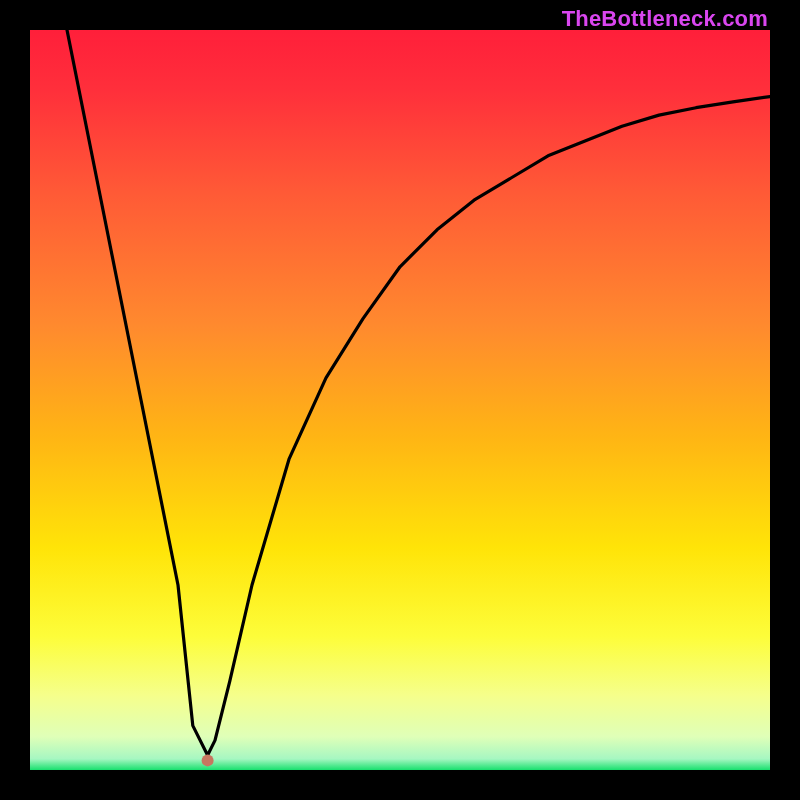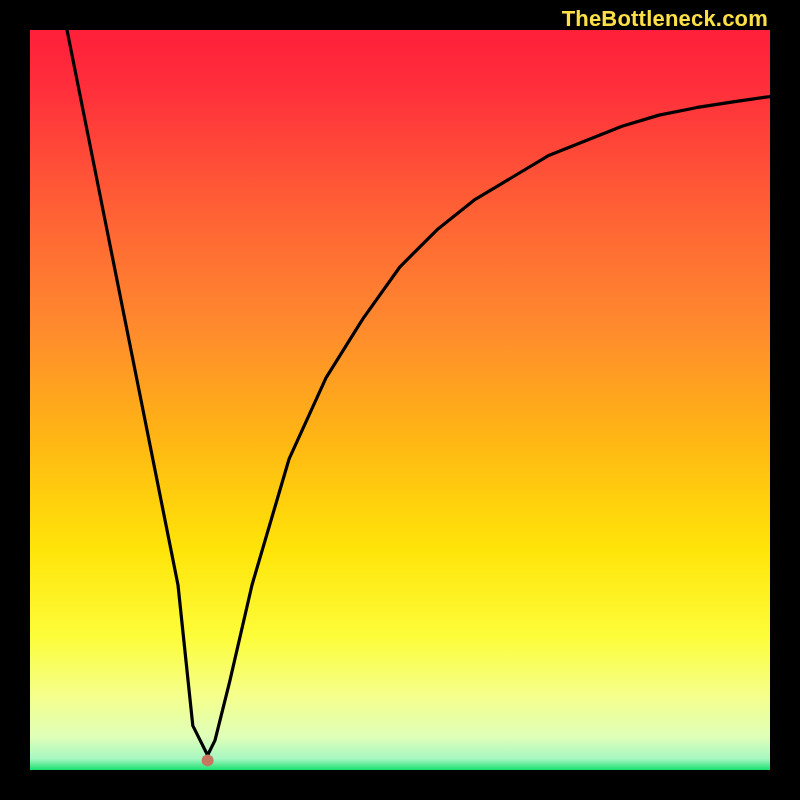--- a/index.html
+++ b/index.html
@@ -25,21 +25,21 @@
     top: 0;
     width: 740px;
     height: 740px;
   }
   .watermark {
     position: absolute;
     top: 6px;
     right: 32px;
     font-size: 22px;
     font-weight: 600;
-    color: #fde047;
+    color: #d946ef;
     letter-spacing: 0.2px;
   }
 </style>
 </head>
 <body>
 
 <div class="watermark">TheBottleneck.com</div>
 
 <div class="frame">
   <svg class="plot-area" viewBox="0 0 740 740">

